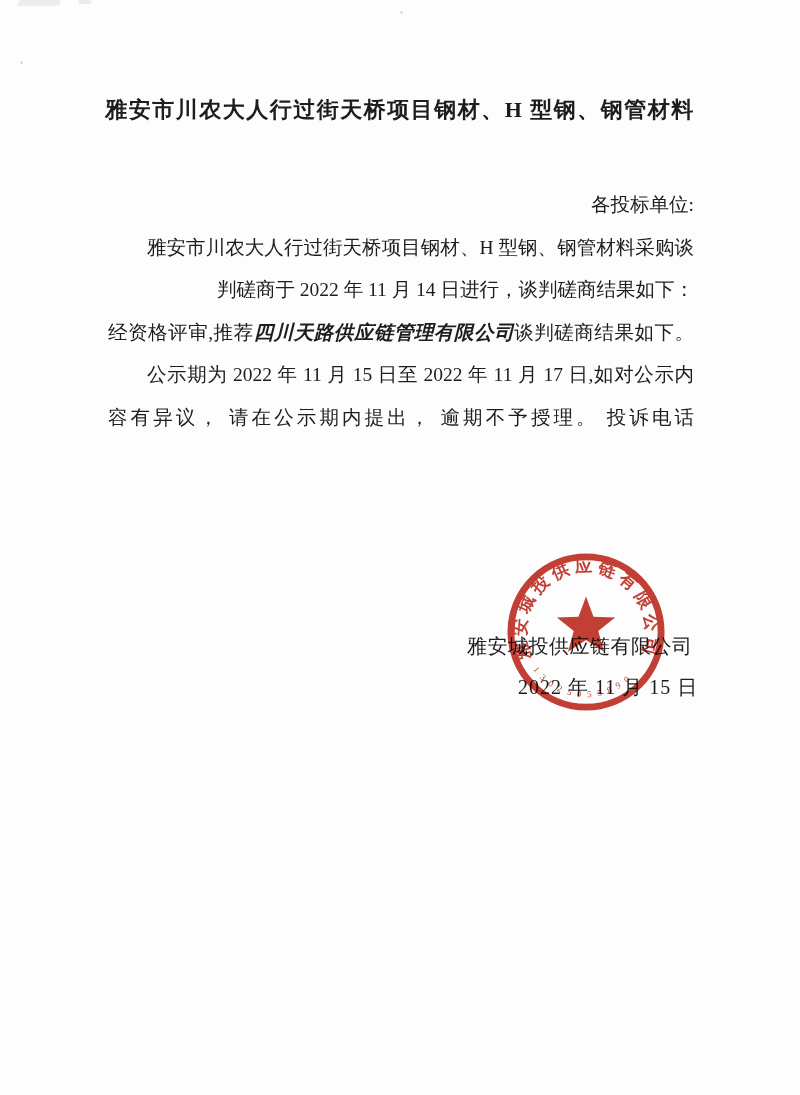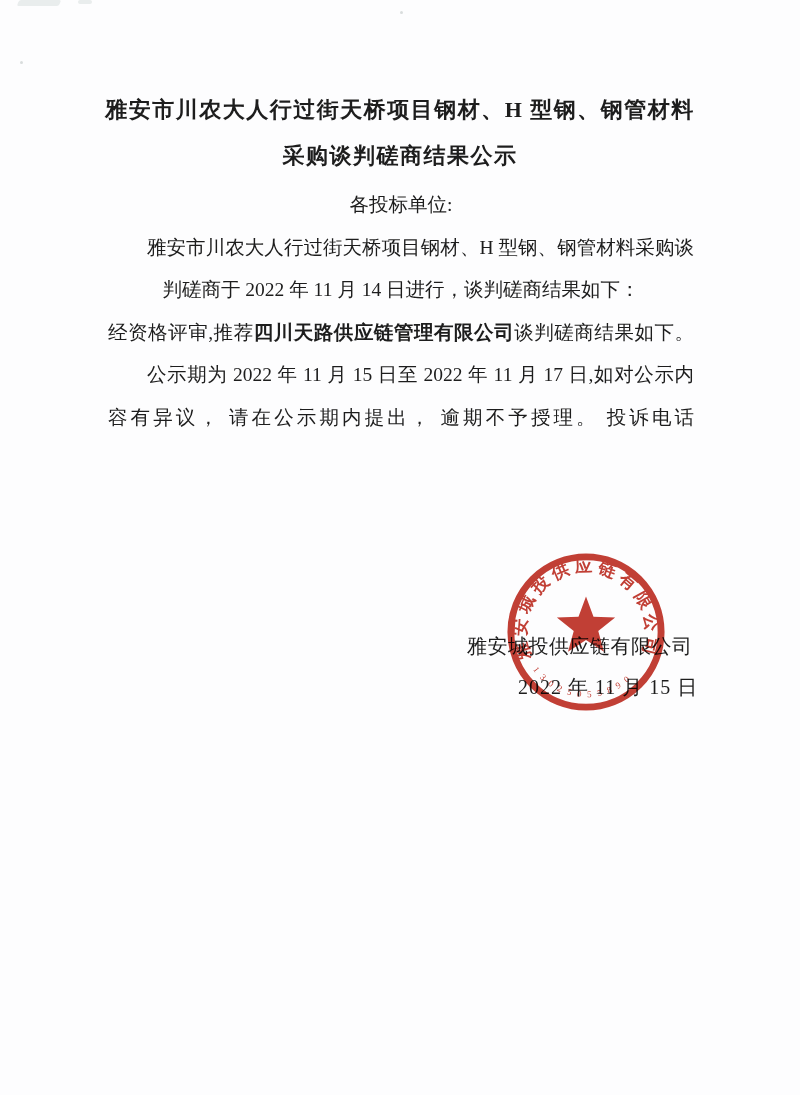--- a/index.html
+++ b/index.html
@@ -7,24 +7,24 @@
     position:relative; width:800px; height:1095px; overflow:hidden;
     background:#fdfdfe;
     font-family:"Liberation Serif","DejaVu Serif",serif;
     color:#1d1d1d;
   }
   .title-block { position:absolute; top:87px; left:0; width:100%;
     text-align:center; font-weight:bold; font-size:22px; line-height:46px;
     letter-spacing:1.5px; }
   .body-text { position:absolute; top:184px; left:108px; width:586px;
     font-size:19.5px; line-height:42.5px; }
-  .line { text-align:center; }
+  .line { text-align:right; }
   .jst { text-align:justify; text-align-last:justify; }
   .ind { text-indent:39px;font-family:Liberation Serif, serif; }
-  .bold { font-weight:bold; }
+  .bold { font-weight:bold;font-style:italic; }
   .sig-company { position:absolute; left:467px; top:633px; font-size:20px;
     letter-spacing:0.5px; white-space:nowrap; }
   .sig-date { position:absolute; left:518px; top:674px; font-size:20px;
     letter-spacing:1px; white-space:nowrap; }
   .seal { position:absolute; left:503px; top:549px; width:166px; height:166px;
     mix-blend-mode:multiply; opacity:0.88; }
   .seal text { font-family:"Liberation Serif","DejaVu Serif",serif; }
   .smudge { position:absolute; background:#e9eded; }
   .smudge1 { left:18px; top:0; width:42px; height:6px; transform:skewX(-22deg); border-radius:2px; }
   .smudge2 { left:78px; top:0; width:14px; height:4px; border-radius:2px; }
@@ -37,21 +37,20 @@
 
 <div class="page">
 
   <div class="smudge smudge1"></div>
   <div class="smudge smudge2"></div>
   <div class="speck speck1"></div>
   <div class="speck speck2"></div>
 
   <div class="title-block">
     <div>雅安市川农大人行过街天桥项目钢材、H 型钢、钢管材料</div>
-    <div>采购谈判磋商结果公示</div>
   </div>
 
   <div class="body-text">
     <div class="line">各投标单位:</div>
     <div class="line ind jst">雅安市川农大人行过街天桥项目钢材、H 型钢、钢管材料采购谈</div>
     <div class="line">判磋商于 2022 年 11 月 14 日进行，谈判磋商结果如下：</div>
     <div class="line jst"><span>经资格评审,推荐</span><span class="bold">四川天路供应链管理有限公司</span><span>谈判磋商结果如下。</span></div>
     <div class="line ind jst">公示期为 2022 年 11 月 15 日至 2022 年 11 月 17 日,如对公示内</div>
     <div class="line jst">容有异议， 请在公示期内提出， 逾期不予授理。 投诉电话</div>
   </div>

